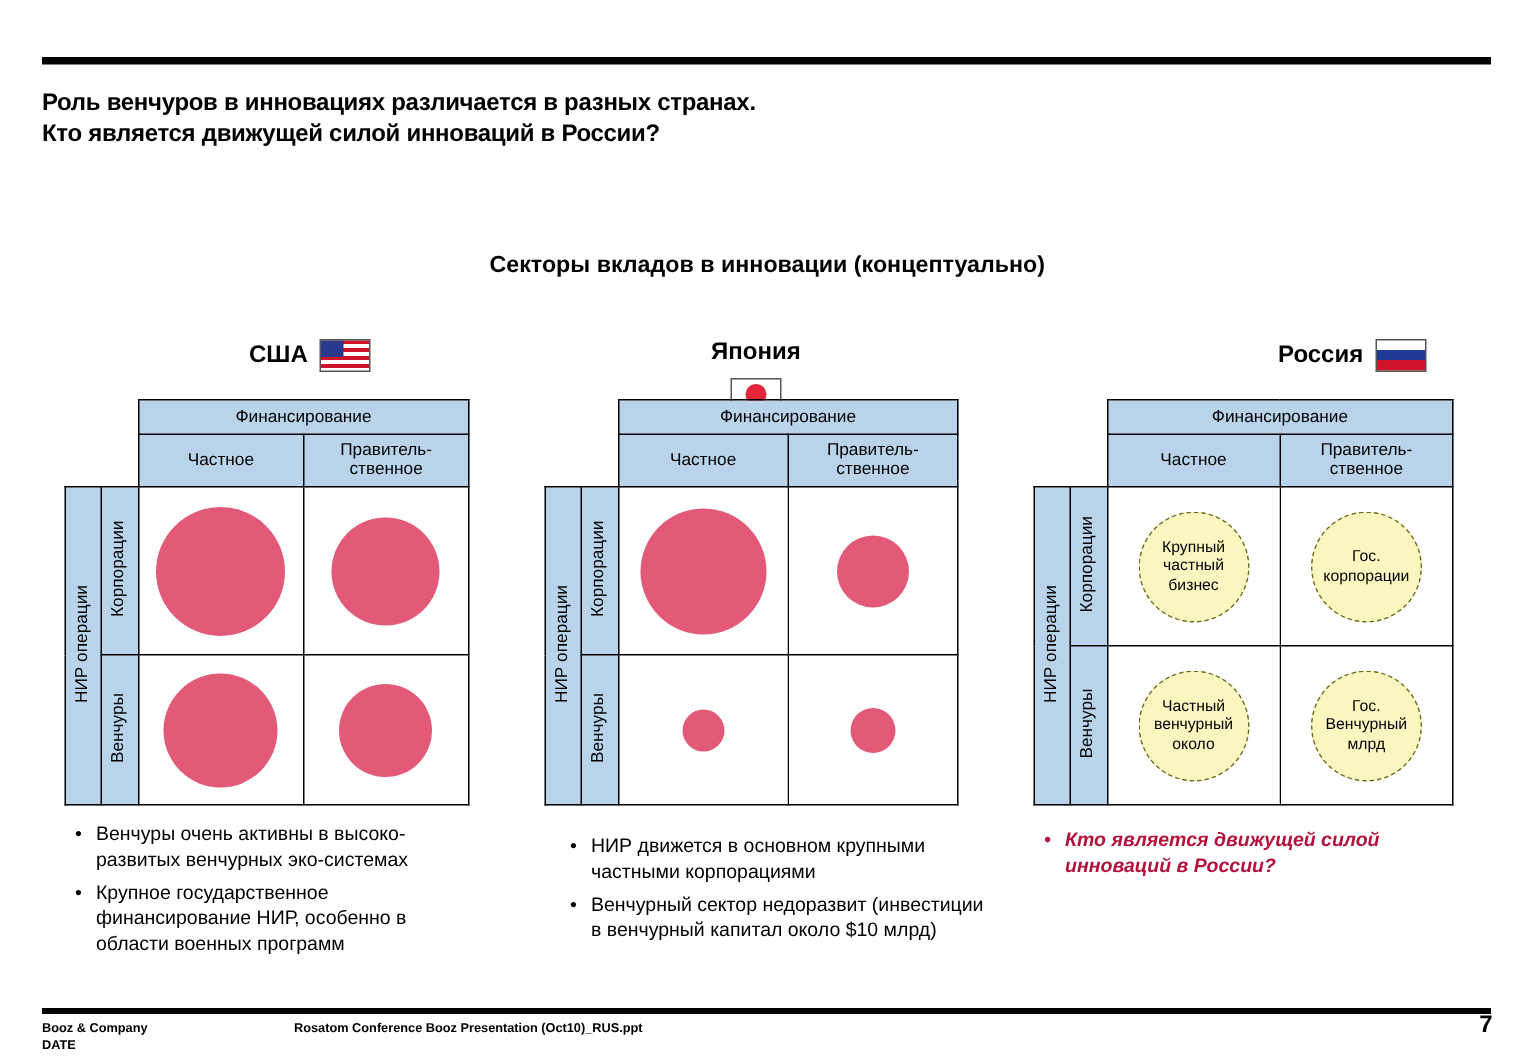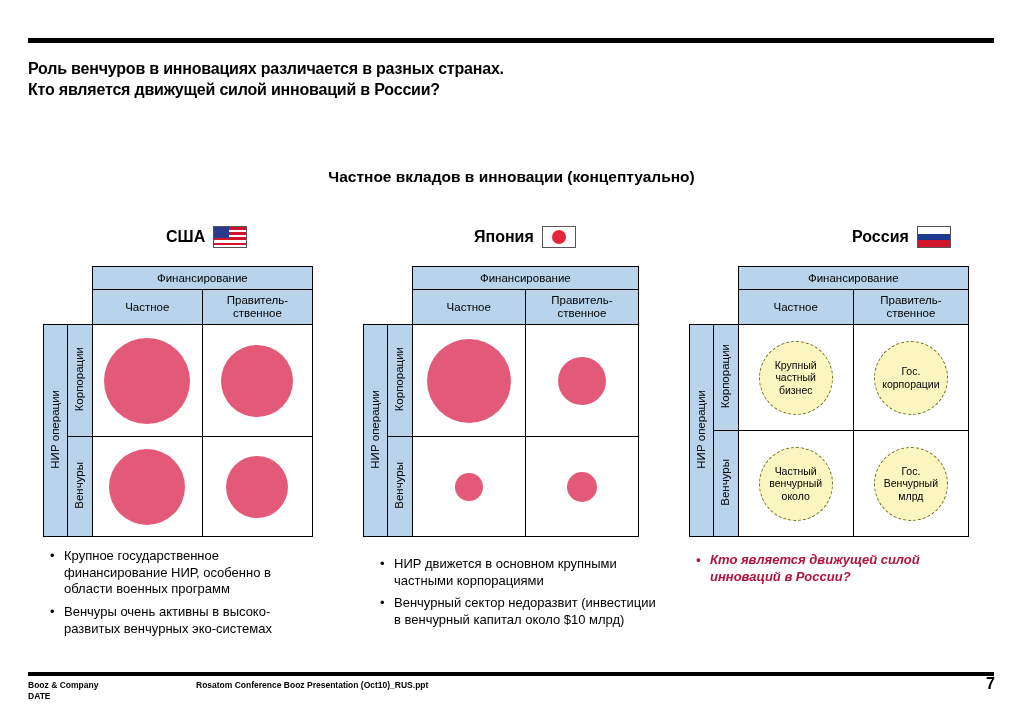--- a/index.html
+++ b/index.html
@@ -225,21 +225,21 @@
 
 <div class="slide">
 
   <div class="top-rule"></div>
 
   <div class="title">
     <div>Роль венчуров в инновациях различается в разных странах.</div>
     <div>Кто является движущей силой инноваций в России?</div>
   </div>
 
-  <div class="subtitle">Частное вкладов в инновации (концептуально)</div>
+  <div class="subtitle">Секторы вкладов в инновации (концептуально)</div>
 
   <div class="country-head" style="left:166px; top:226px;">
     <span>США</span>
     <span class="flag flag-us"></span>
   </div>
 
   <table class="matrix" style="left:43px; top:266px; width:270px;">
     <tbody>
         <tr>
       <td style="border:none; background:transparent; width:22px;"></td>
@@ -278,26 +278,26 @@
       </td>
       <td class="cell">
         <div class="bubble" style="width:62px;height:62px;"></div>
       </td>
     </tr>
   </tbody>
     </table>
 
   <div class="bullets" style="left:48px; top:548px; width:272px;">
     <ul>
+      <li>Венчуры очень активны в высоко-развитых венчурных эко-системах</li>
       <li>Крупное государственное финансирование НИР, особенно в области военных программ</li>
-      <li>Венчуры очень активны в высоко-развитых венчурных эко-системах</li>
     </ul>
   </div>
 
-  <div class="country-head" style="left:474px; top:226px;">
+  <div class="country-head" style="left:474px; top:226px;flex-direction:column;">
     <span>Япония</span>
     <span class="flag flag-jp"></span>
   </div>
 
   <table class="matrix" style="left:363px; top:266px; width:276px;">
     <tbody>
         <tr>
       <td style="border:none; background:transparent; width:22px;"></td>
       <td style="border:none; background:transparent; width:22px;"></td>
       <td class="hdr hdr-top" colspan="2">Финансирование</td>

